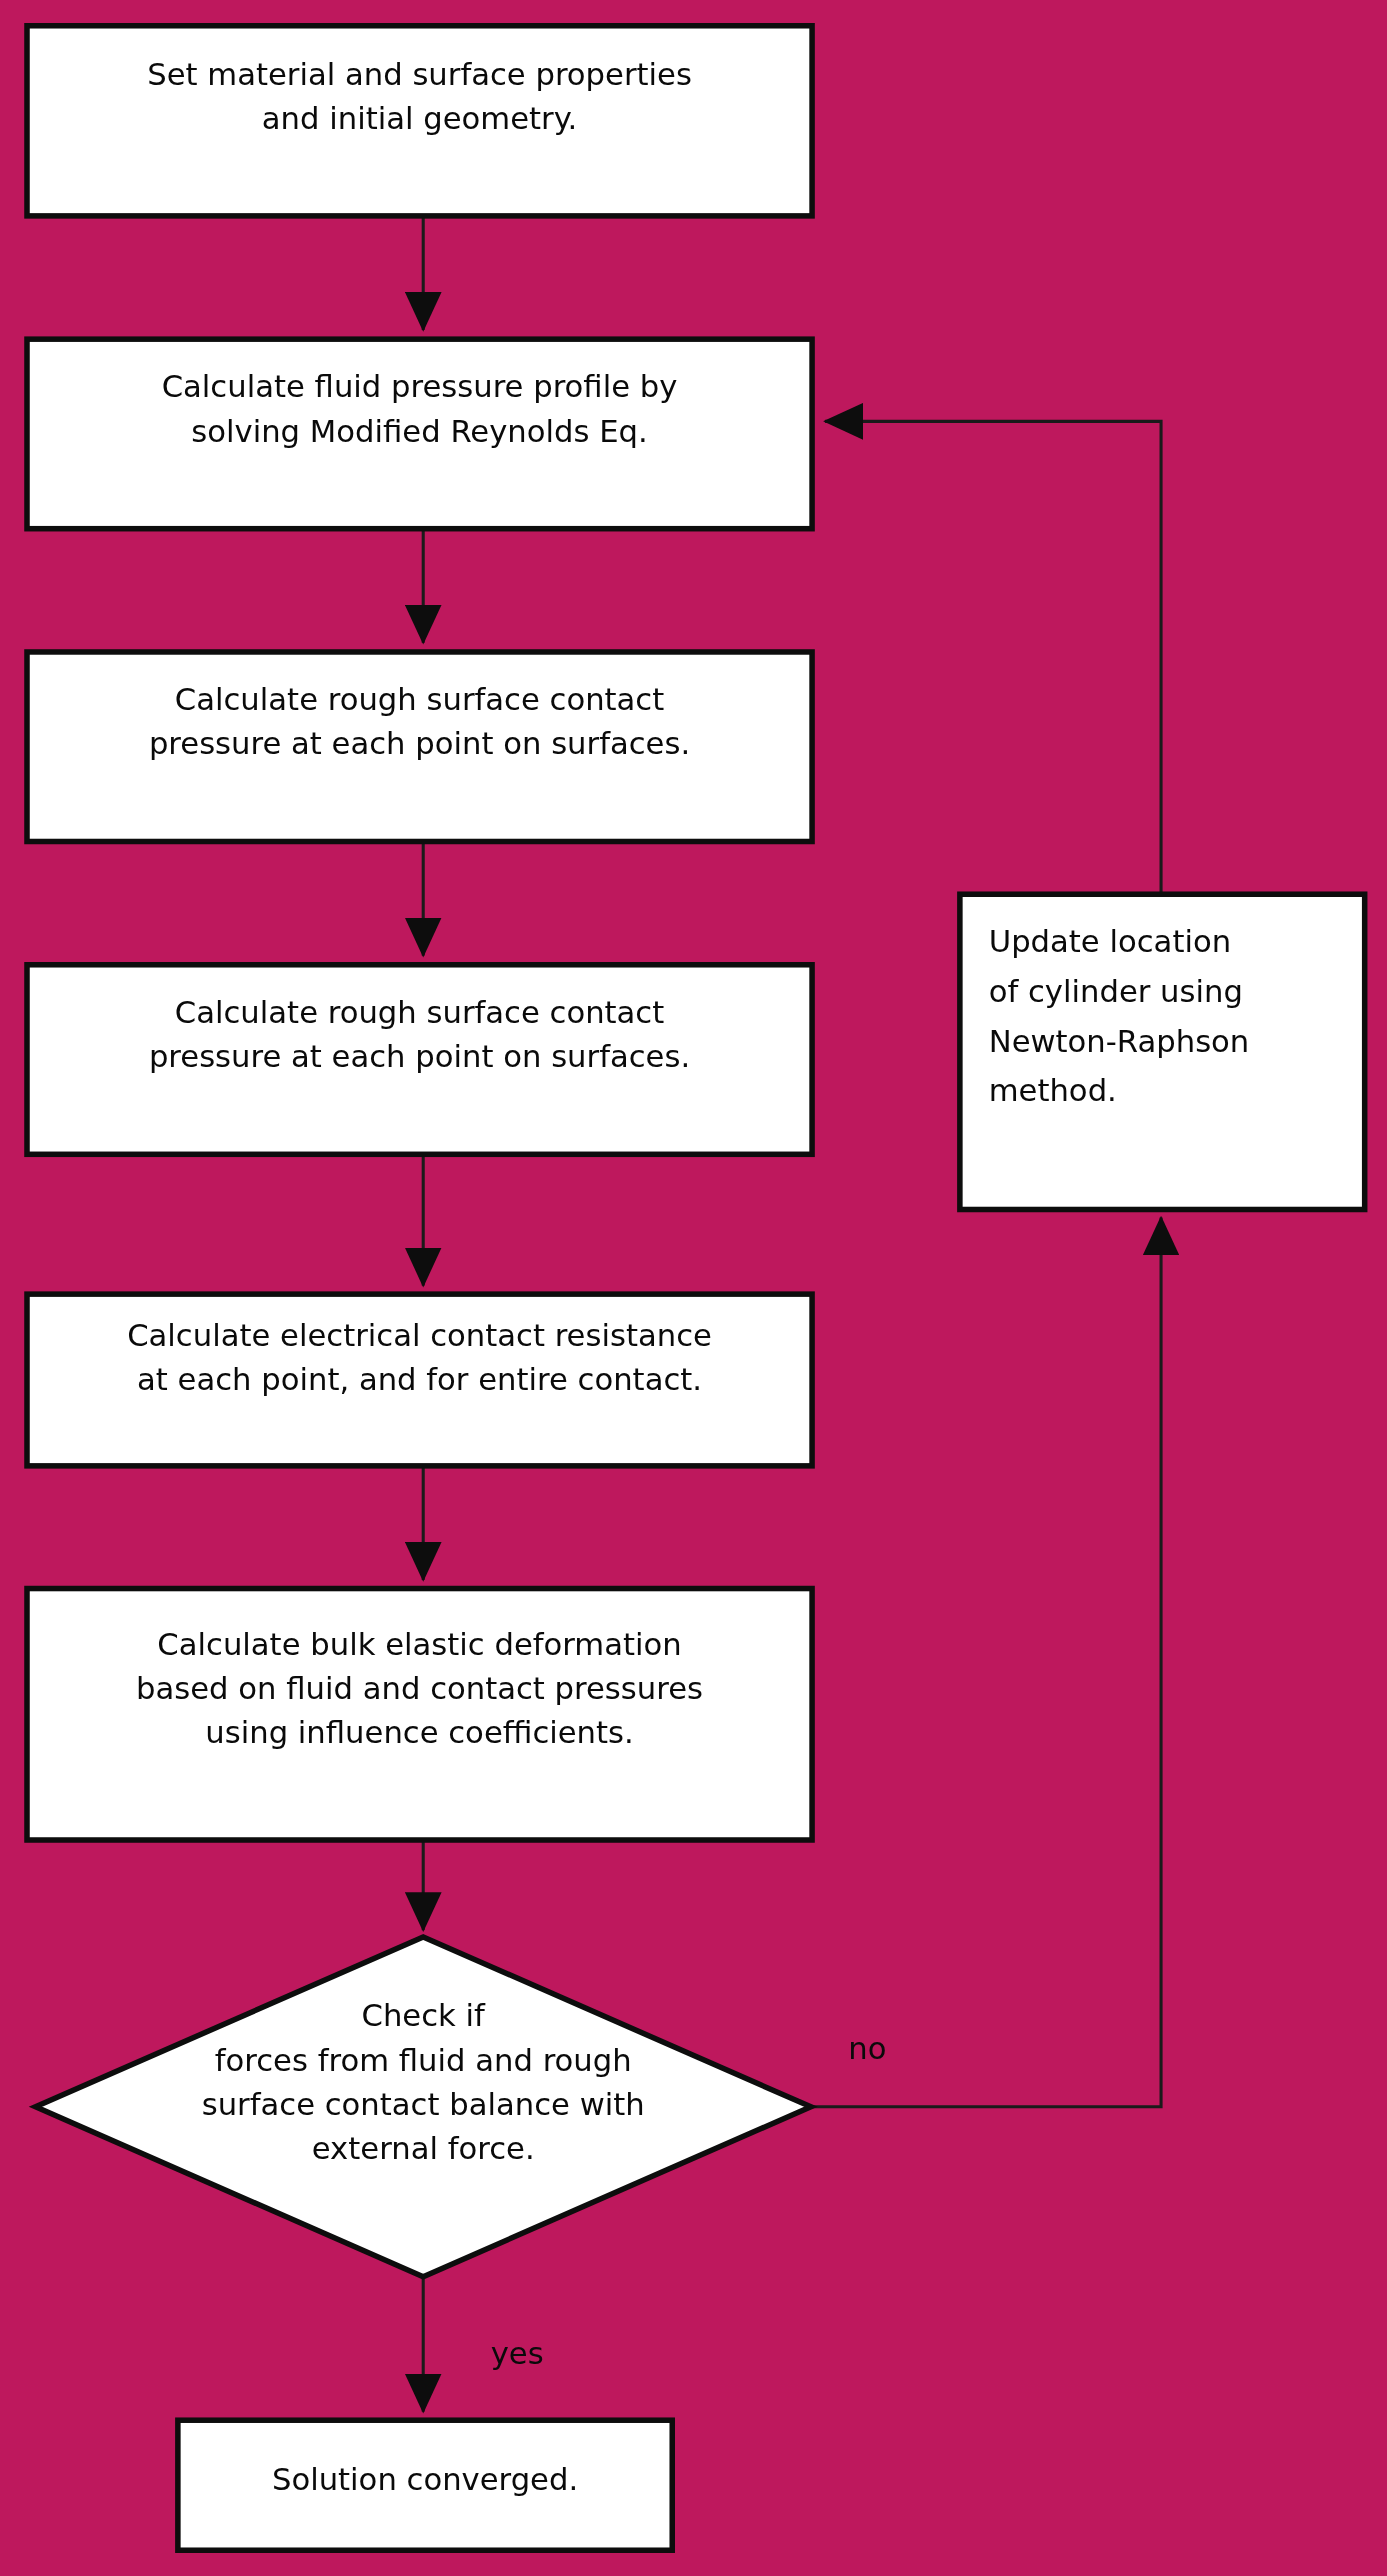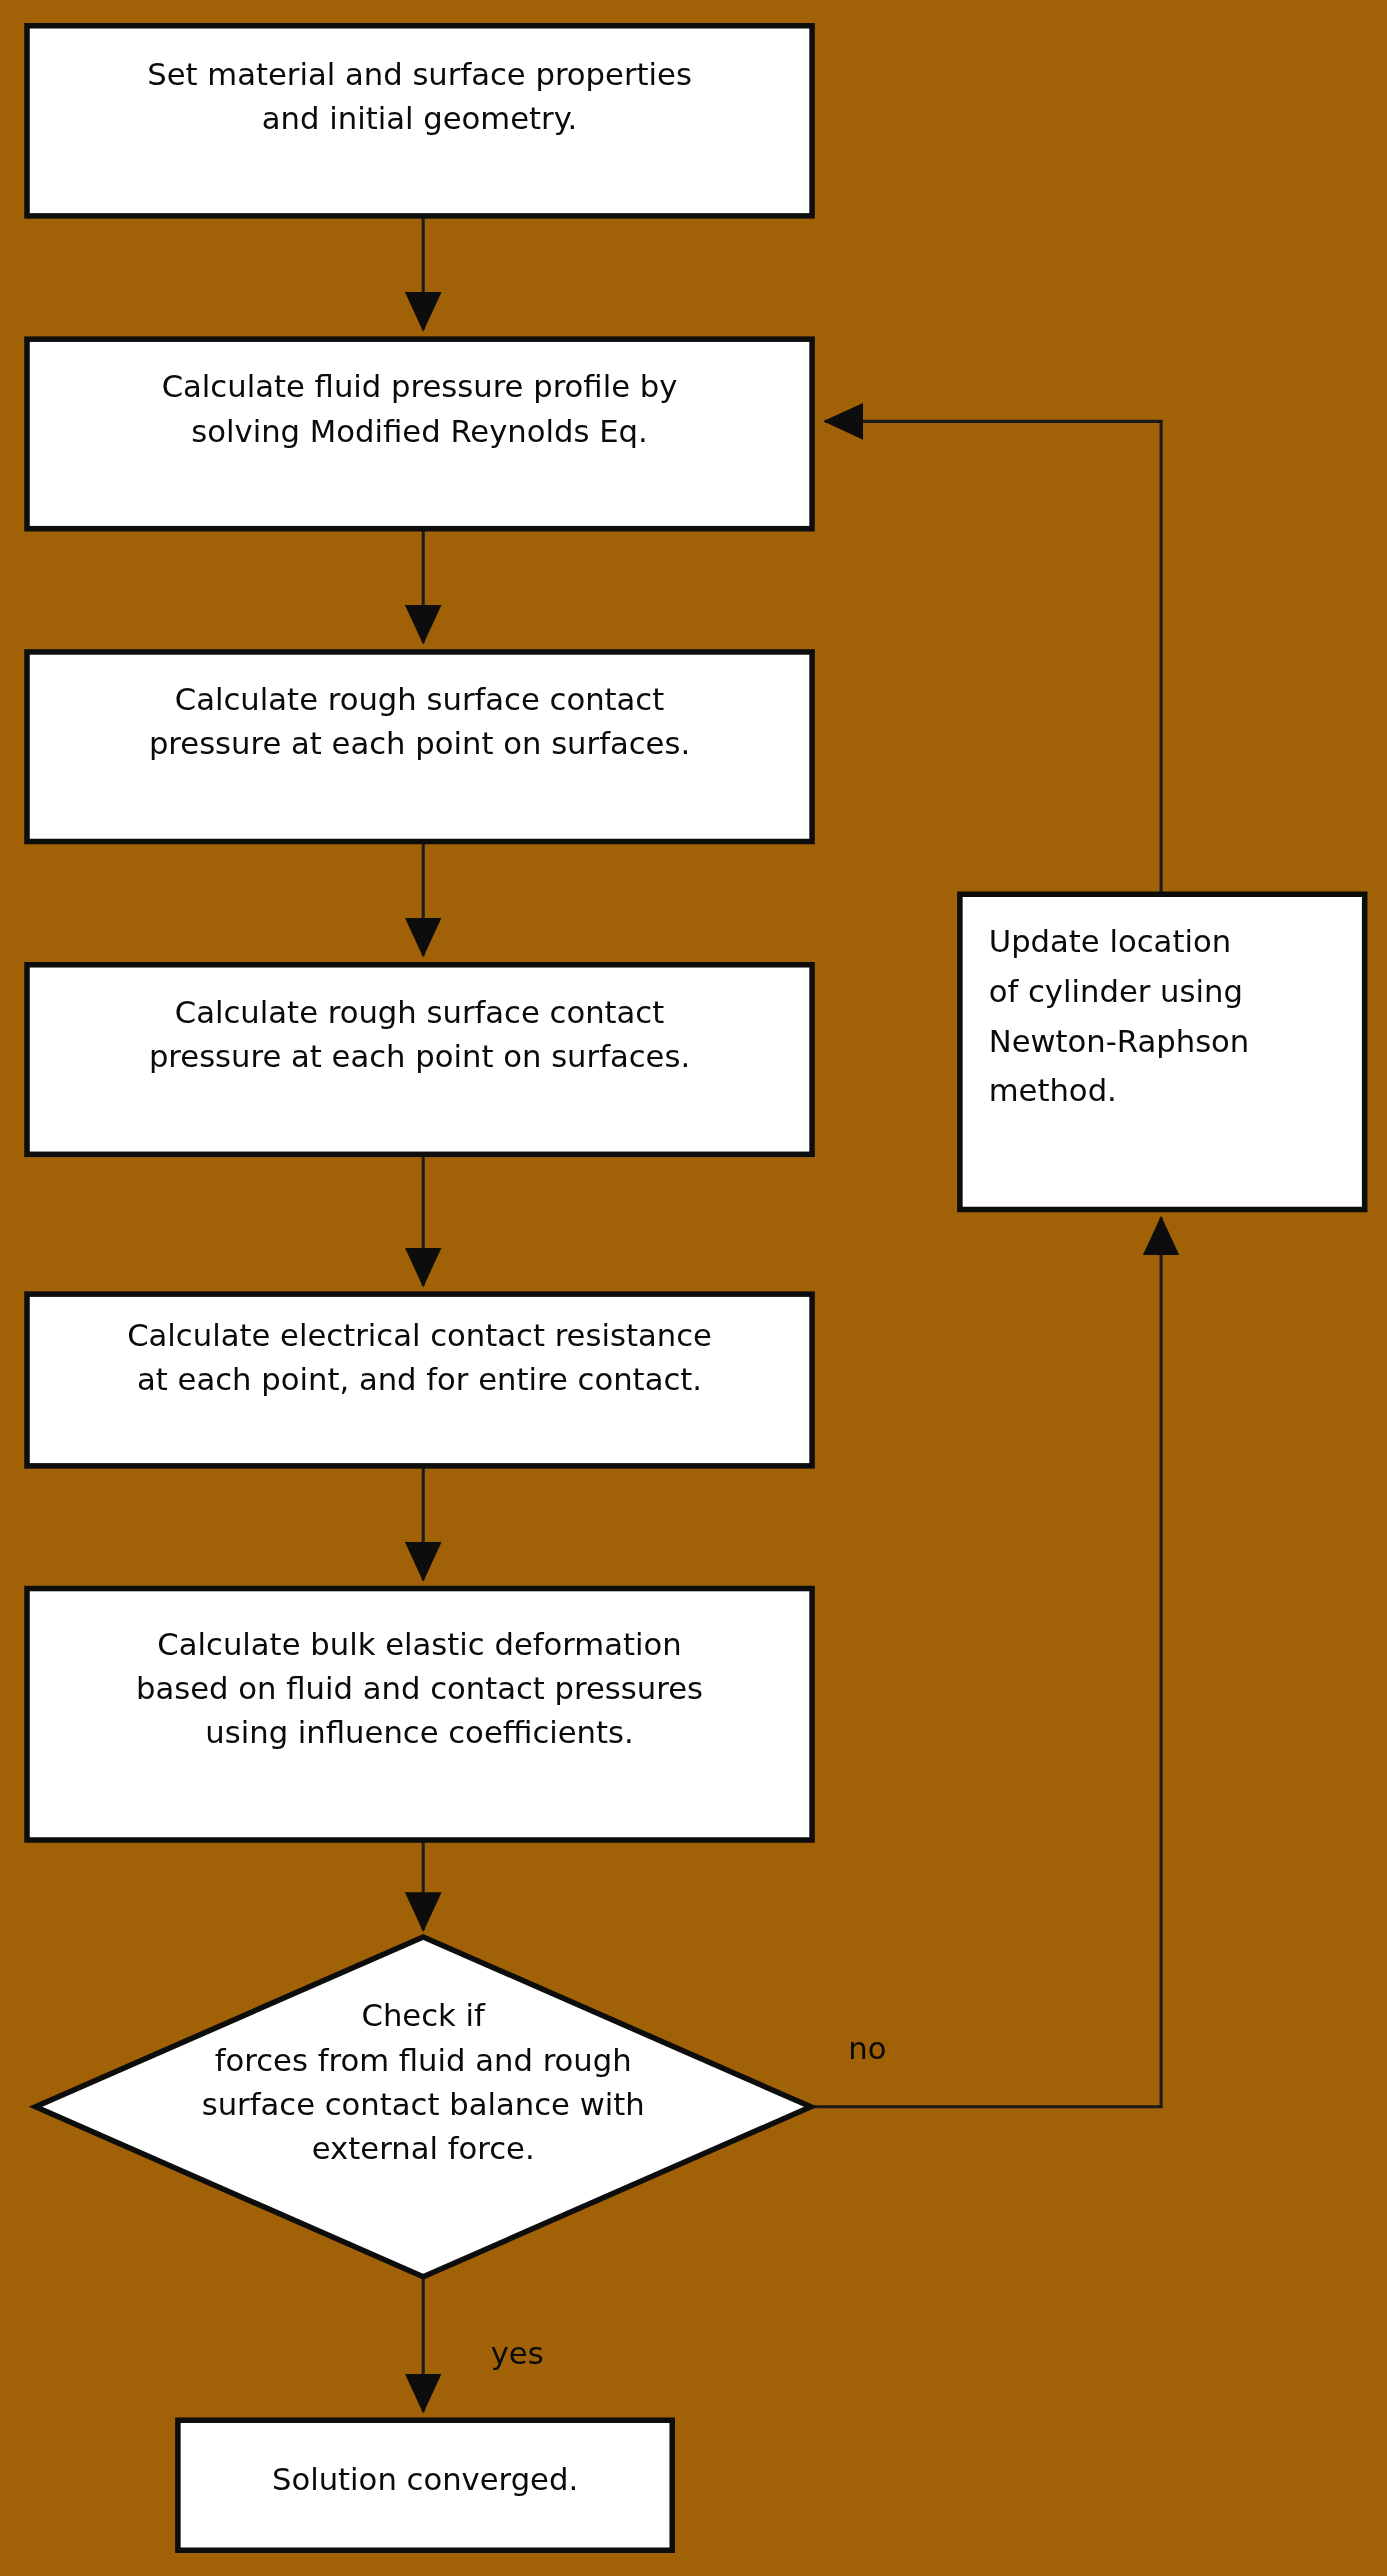--- a/index.html
+++ b/index.html
@@ -7,21 +7,21 @@
     padding: 0;
     background: #ffffff;
   }
   body {
     font-family: "DejaVu Sans", sans-serif;
   }
   #flowchart-root {
     position: relative;
     width: 1388px;
     height: 2576px;
-    background: #a16207;
+    background: #be185d;
     overflow: hidden;
   }
   svg.chart-svg {
     position: absolute;
     top: 0;
     left: 0;
     width: 1388px;
     height: 2576px;
     display: block;
   }

